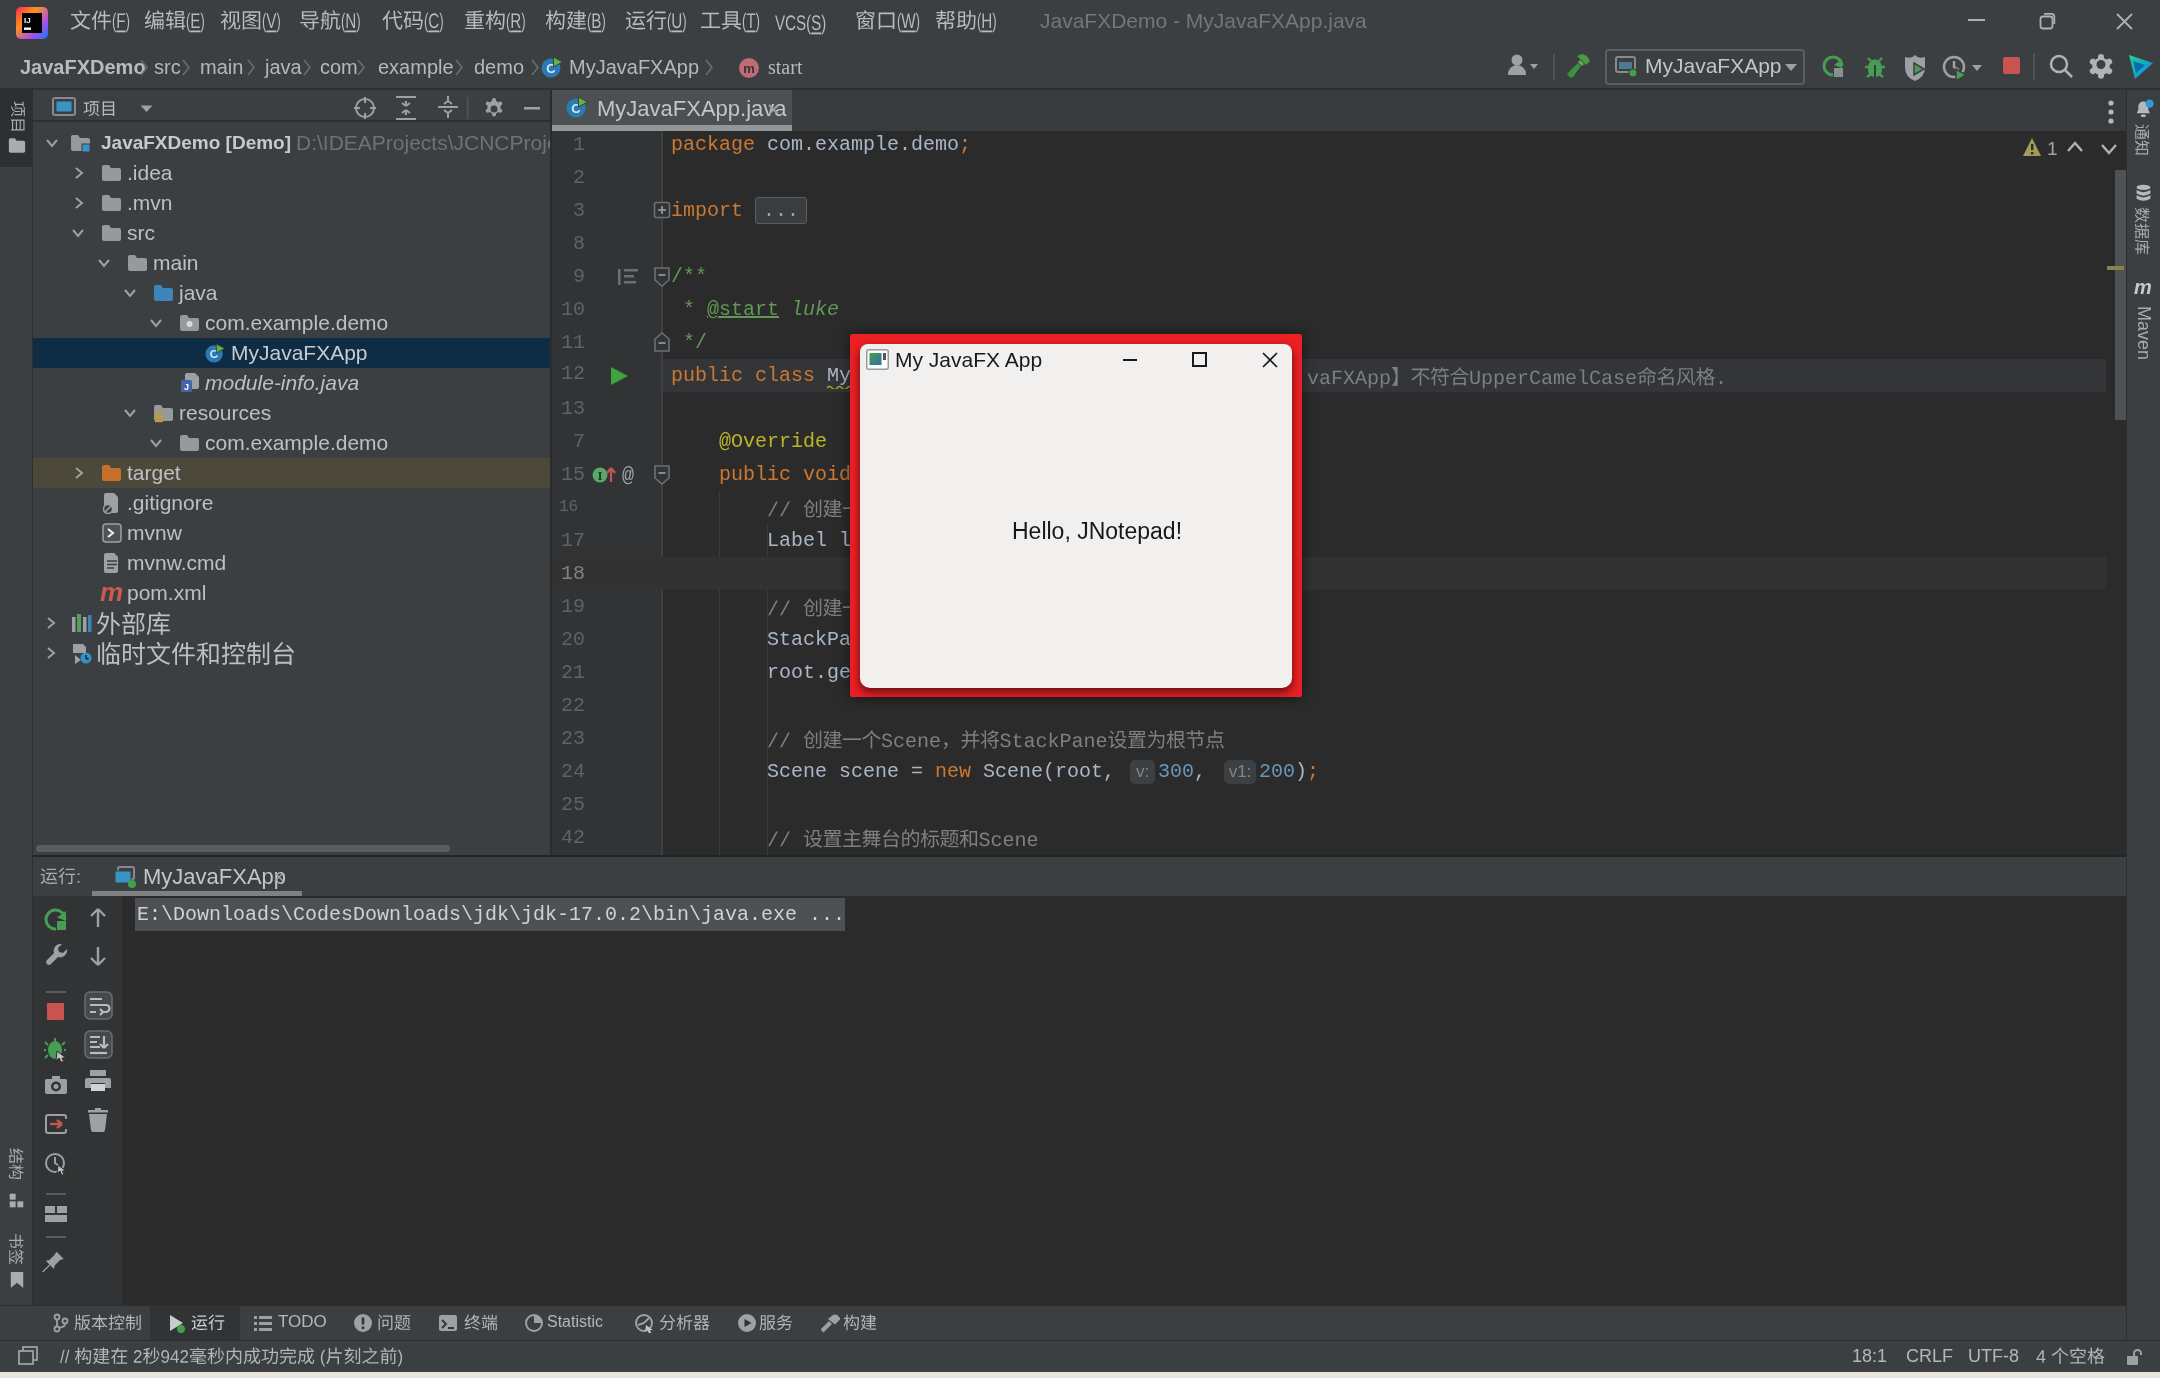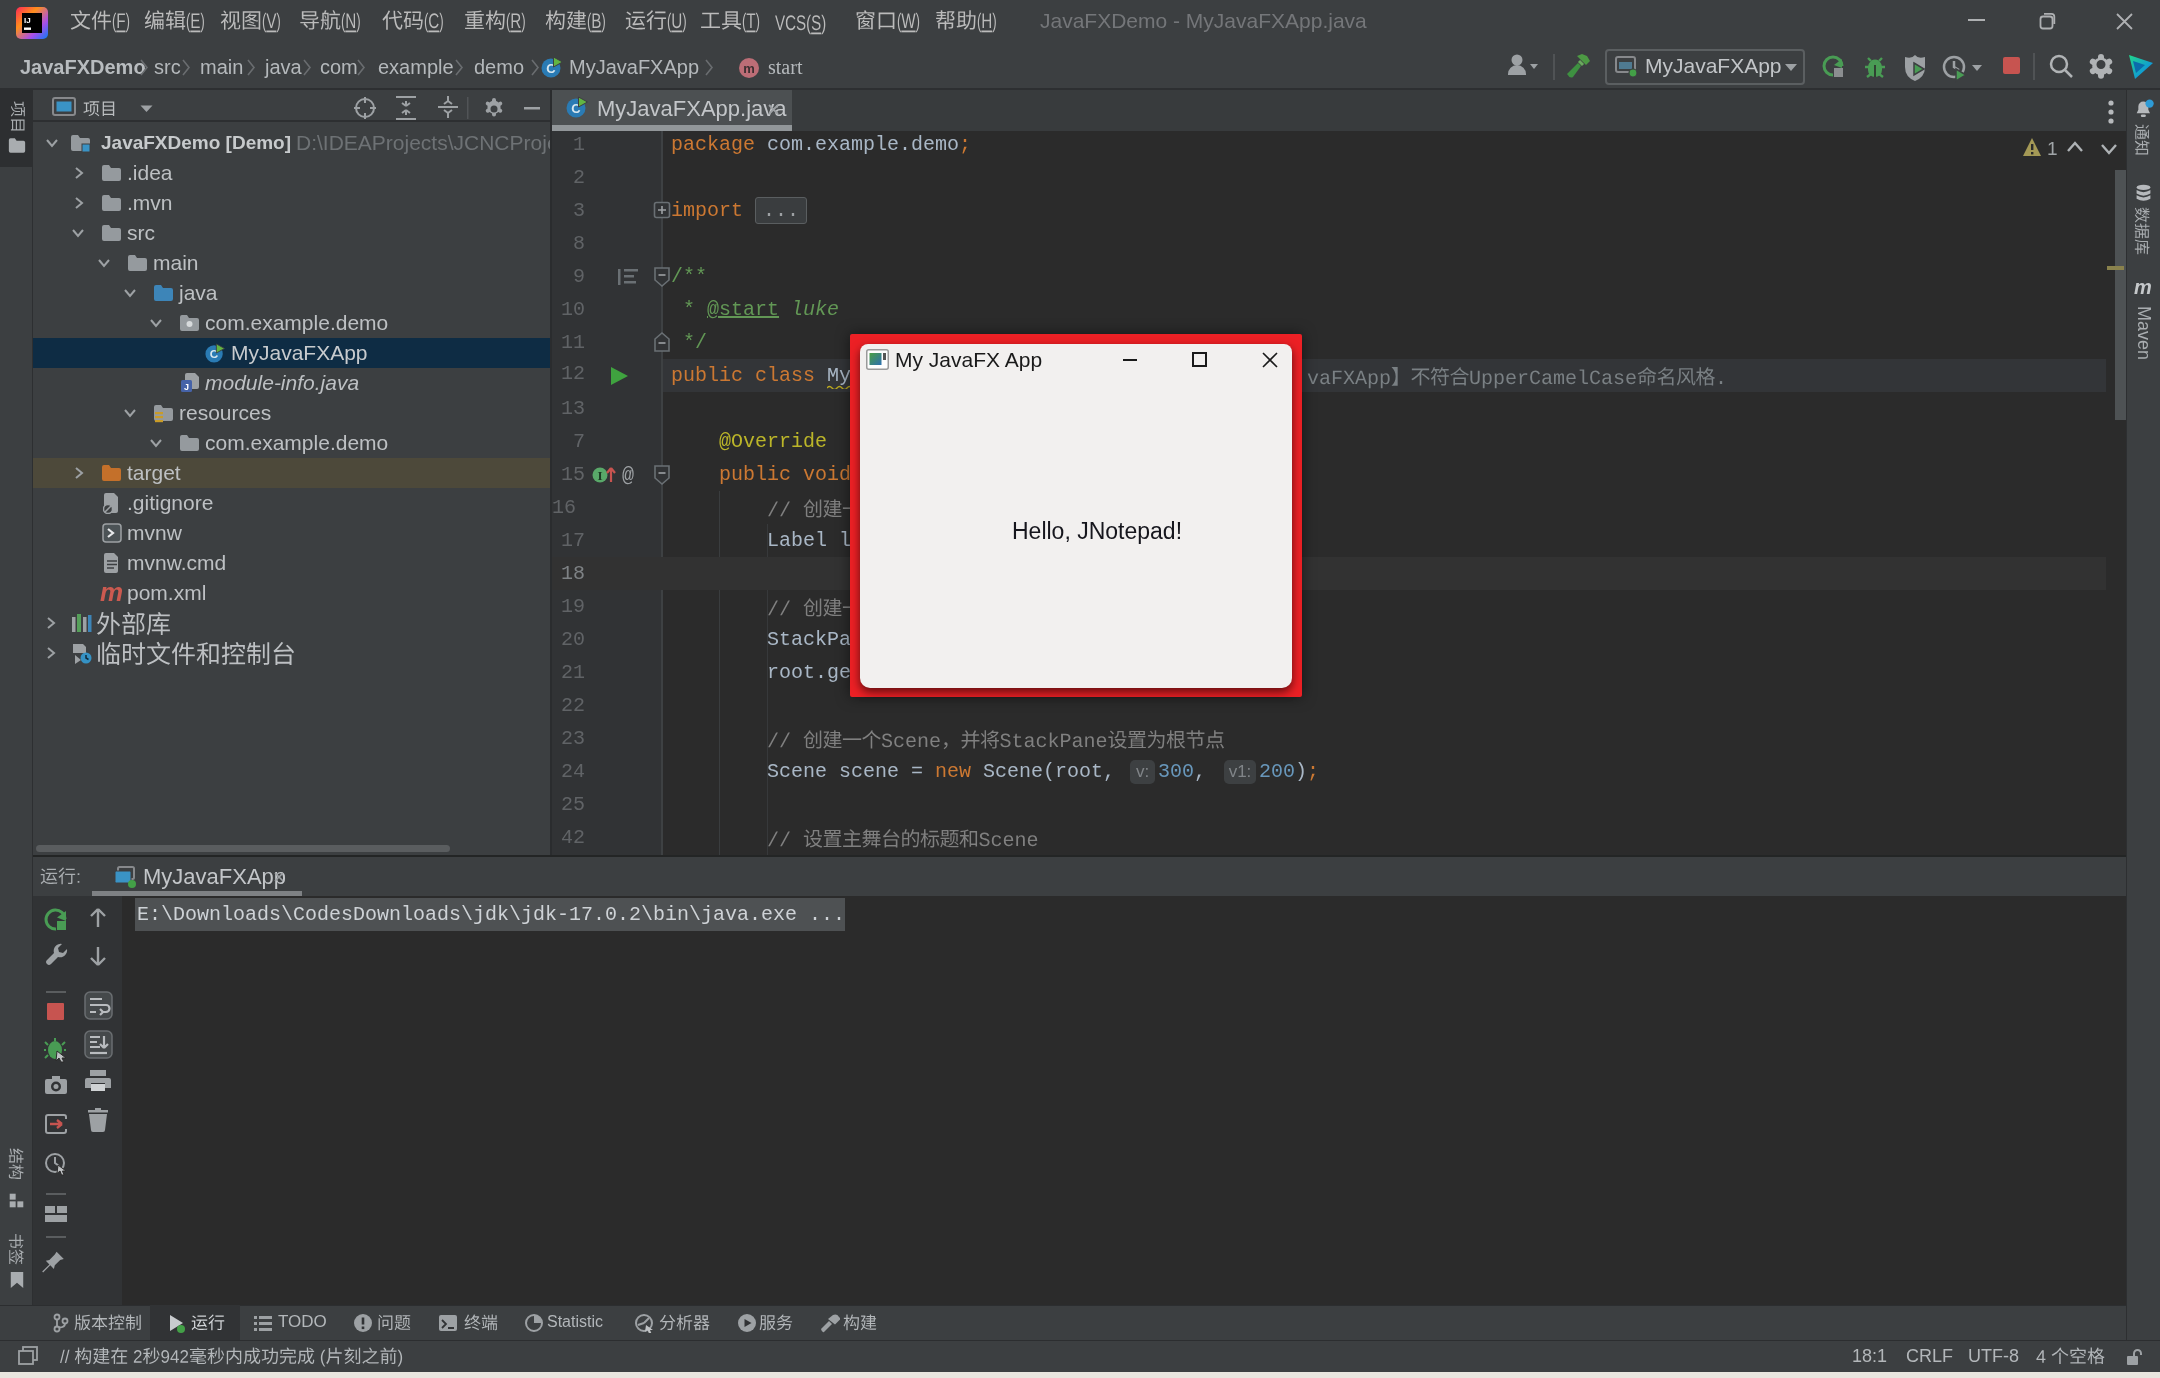--- a/index.html
+++ b/index.html
@@ -464,21 +464,21 @@
 <div style="position:absolute;left:552px;top:161px;width:33px;height:33px;line-height:33px;text-align:right;font-family:'Liberation Mono',monospace;font-size:20px;color:#606366">2</div>
 <div style="position:absolute;left:552px;top:194px;width:33px;height:33px;line-height:33px;text-align:right;font-family:'Liberation Mono',monospace;font-size:20px;color:#606366">3</div>
 <div style="position:absolute;left:552px;top:227px;width:33px;height:33px;line-height:33px;text-align:right;font-family:'Liberation Mono',monospace;font-size:20px;color:#606366">8</div>
 <div style="position:absolute;left:552px;top:260px;width:33px;height:33px;line-height:33px;text-align:right;font-family:'Liberation Mono',monospace;font-size:20px;color:#606366">9</div>
 <div style="position:absolute;left:552px;top:293px;width:33px;height:33px;line-height:33px;text-align:right;font-family:'Liberation Mono',monospace;font-size:20px;color:#606366">10</div>
 <div style="position:absolute;left:552px;top:326px;width:33px;height:33px;line-height:33px;text-align:right;font-family:'Liberation Mono',monospace;font-size:20px;color:#606366">11</div>
 <div style="position:absolute;left:552px;top:357px;width:33px;height:33px;line-height:33px;text-align:right;font-family:'Liberation Mono',monospace;font-size:20px;color:#606366">12</div>
 <div style="position:absolute;left:552px;top:392px;width:33px;height:33px;line-height:33px;text-align:right;font-family:'Liberation Mono',monospace;font-size:20px;color:#606366">13</div>
 <div style="position:absolute;left:552px;top:425px;width:33px;height:33px;line-height:33px;text-align:right;font-family:'Liberation Mono',monospace;font-size:20px;color:#606366">7</div>
 <div style="position:absolute;left:552px;top:458px;width:33px;height:33px;line-height:33px;text-align:right;font-family:'Liberation Mono',monospace;font-size:20px;color:#606366">15</div>
-<div style="position:absolute;left:552px;top:491px;width:33px;height:33px;line-height:33px;text-align:left;font-family:'Liberation Mono',monospace;font-size:20px;color:#606366">16</div>
+<div style="position:absolute;left:552px;top:491px;width:33px;height:33px;line-height:33px;text-align:center;font-family:'Liberation Mono',monospace;font-size:16px;color:#606366">16</div>
 <div style="position:absolute;left:552px;top:524px;width:33px;height:33px;line-height:33px;text-align:right;font-family:'Liberation Mono',monospace;font-size:20px;color:#606366">17</div>
 <div style="position:absolute;left:552px;top:557px;width:33px;height:33px;line-height:33px;text-align:right;font-family:'Liberation Mono',monospace;font-size:20px;color:#7e8285">18</div>
 <div style="position:absolute;left:552px;top:590px;width:33px;height:33px;line-height:33px;text-align:right;font-family:'Liberation Mono',monospace;font-size:20px;color:#606366">19</div>
 <div style="position:absolute;left:552px;top:623px;width:33px;height:33px;line-height:33px;text-align:right;font-family:'Liberation Mono',monospace;font-size:20px;color:#606366">20</div>
 <div style="position:absolute;left:552px;top:656px;width:33px;height:33px;line-height:33px;text-align:right;font-family:'Liberation Mono',monospace;font-size:20px;color:#606366">21</div>
 <div style="position:absolute;left:552px;top:689px;width:33px;height:33px;line-height:33px;text-align:right;font-family:'Liberation Mono',monospace;font-size:20px;color:#606366">22</div>
 <div style="position:absolute;left:552px;top:722px;width:33px;height:33px;line-height:33px;text-align:right;font-family:'Liberation Mono',monospace;font-size:20px;color:#606366">23</div>
 <div style="position:absolute;left:552px;top:755px;width:33px;height:33px;line-height:33px;text-align:right;font-family:'Liberation Mono',monospace;font-size:20px;color:#606366">24</div>
 <div style="position:absolute;left:552px;top:788px;width:33px;height:33px;line-height:33px;text-align:right;font-family:'Liberation Mono',monospace;font-size:20px;color:#606366">25</div>
 <div style="position:absolute;left:552px;top:821px;width:33px;height:33px;line-height:33px;text-align:right;font-family:'Liberation Mono',monospace;font-size:20px;color:#606366">42</div>

